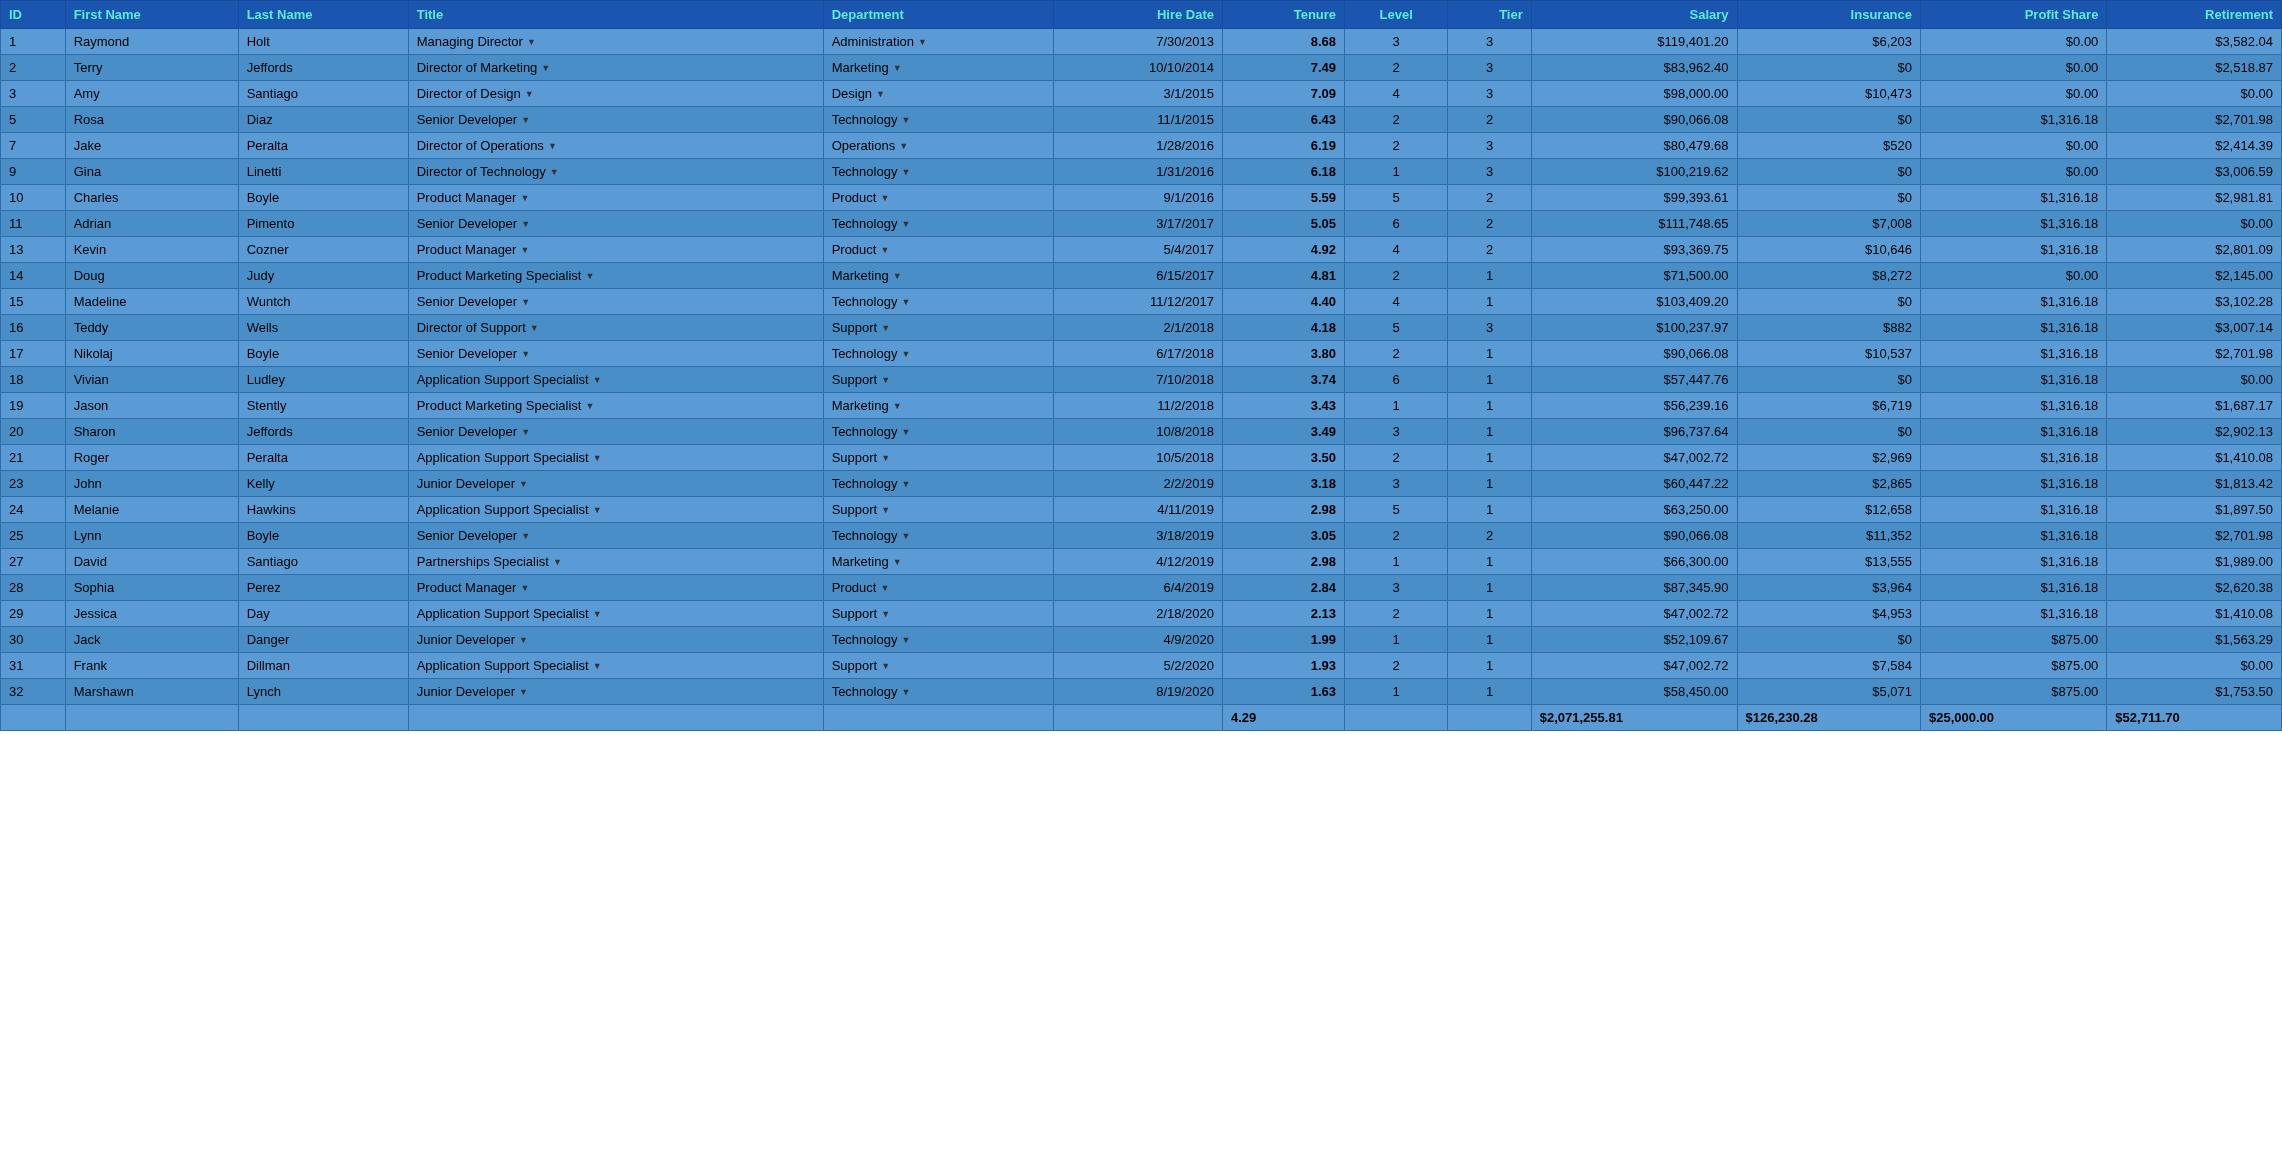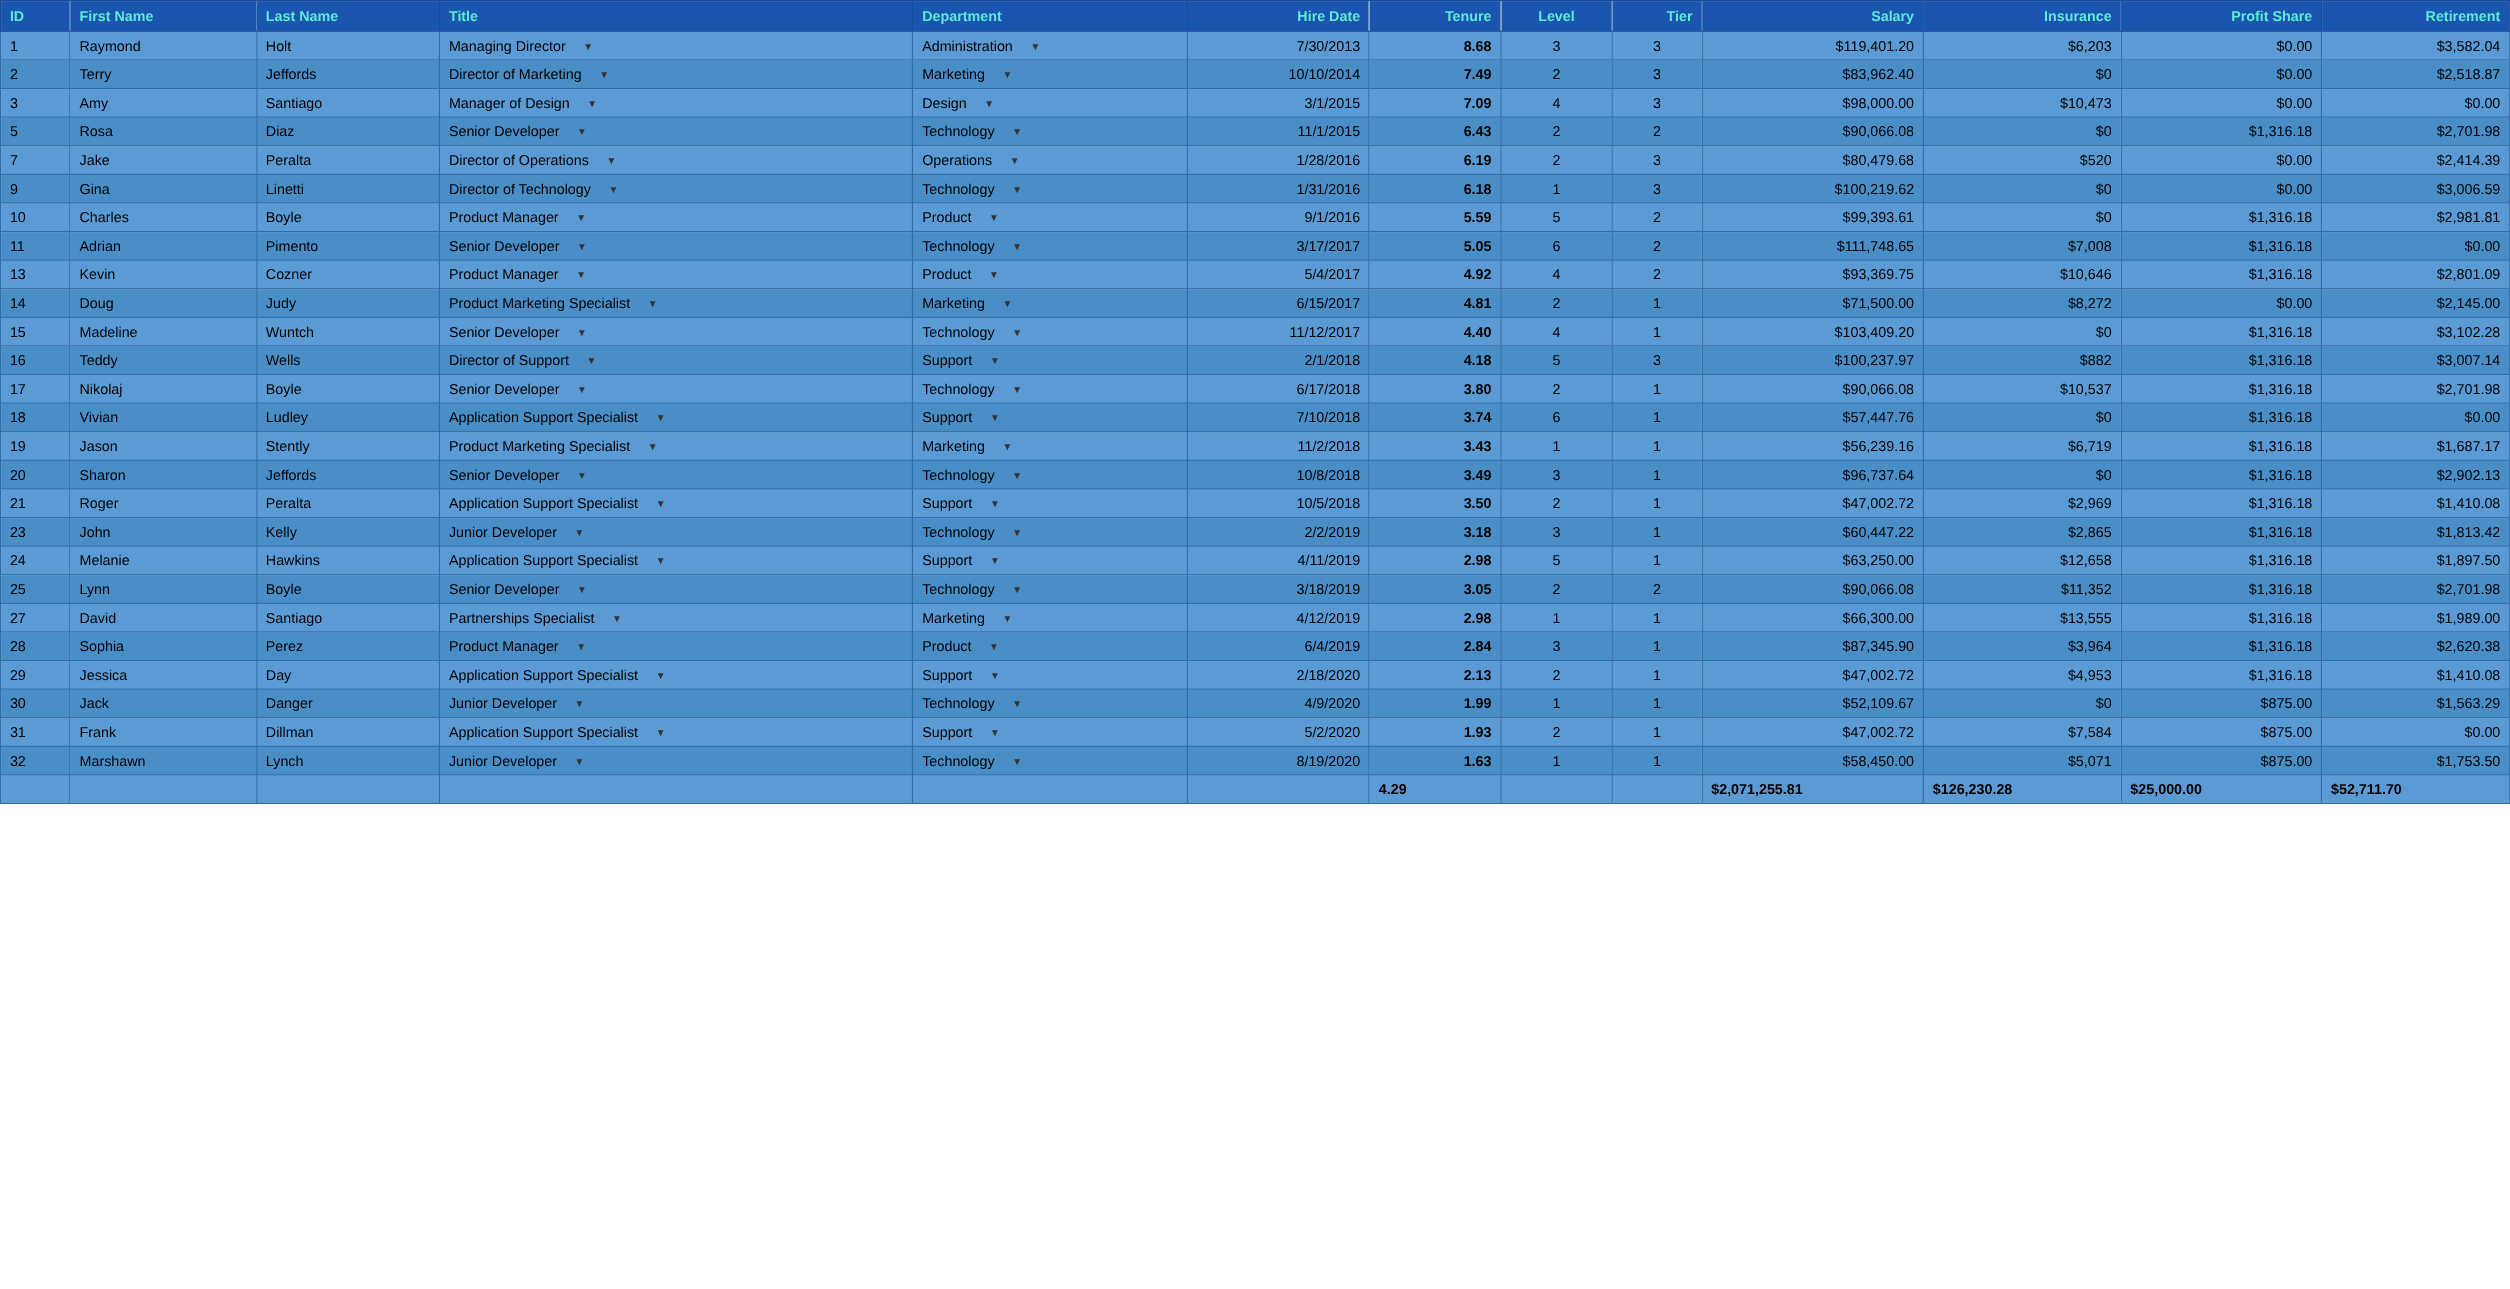--- a/index.html
+++ b/index.html
@@ -50,21 +50,21 @@
     tbody tr td.center {
       text-align: center;
     }
     tbody tr td.bold {
       font-weight: bold;
       margin-left: 28px;
     }
     .title-cell {
       display: flex;
       align-items: center;
-      gap: 16px;
+      gap: 4px;
     }
     .dropdown-arrow {
       display: inline-block;
       font-size: 9px;
       color: #333;
       cursor: pointer;
     }
     tfoot tr td {
       background: #5b9bd5;
       border: 1px solid #2e6da8;
@@ -147,21 +147,21 @@
         <td class="right">$0</td>
         <td class="right">$0.00</td>
         <td class="right">$2,518.87</td>
       </tr>
       <tr>
         <td>3</td>
         <td>Amy</td>
         <td>Santiago</td>
         <td>
           <div class="title-cell">
-            <span>Manager of Design</span>
+            <span>Director of Design</span>
             <span class="dropdown-arrow">▼</span>
           </div>
         </td>
         <td>
           <div class="title-cell">
             <span>Design</span>
             <span class="dropdown-arrow">▼</span>
           </div>
         </td>
         <td class="right">3/1/2015</td>

